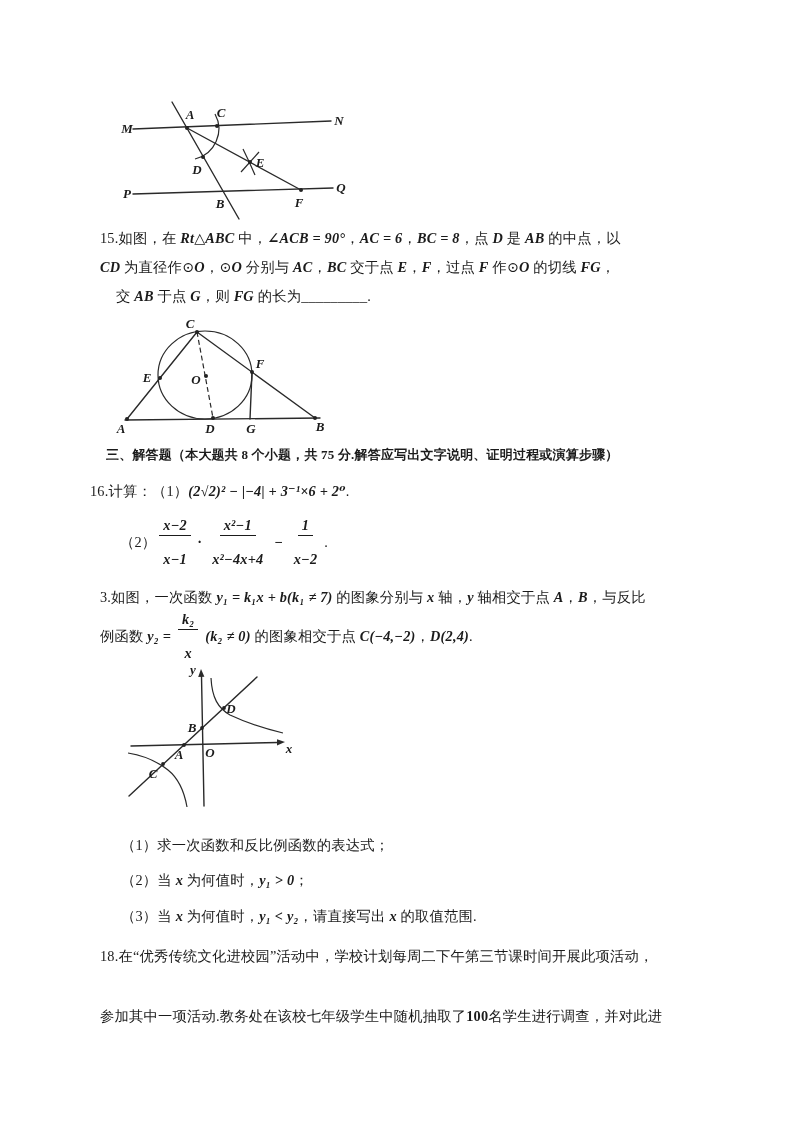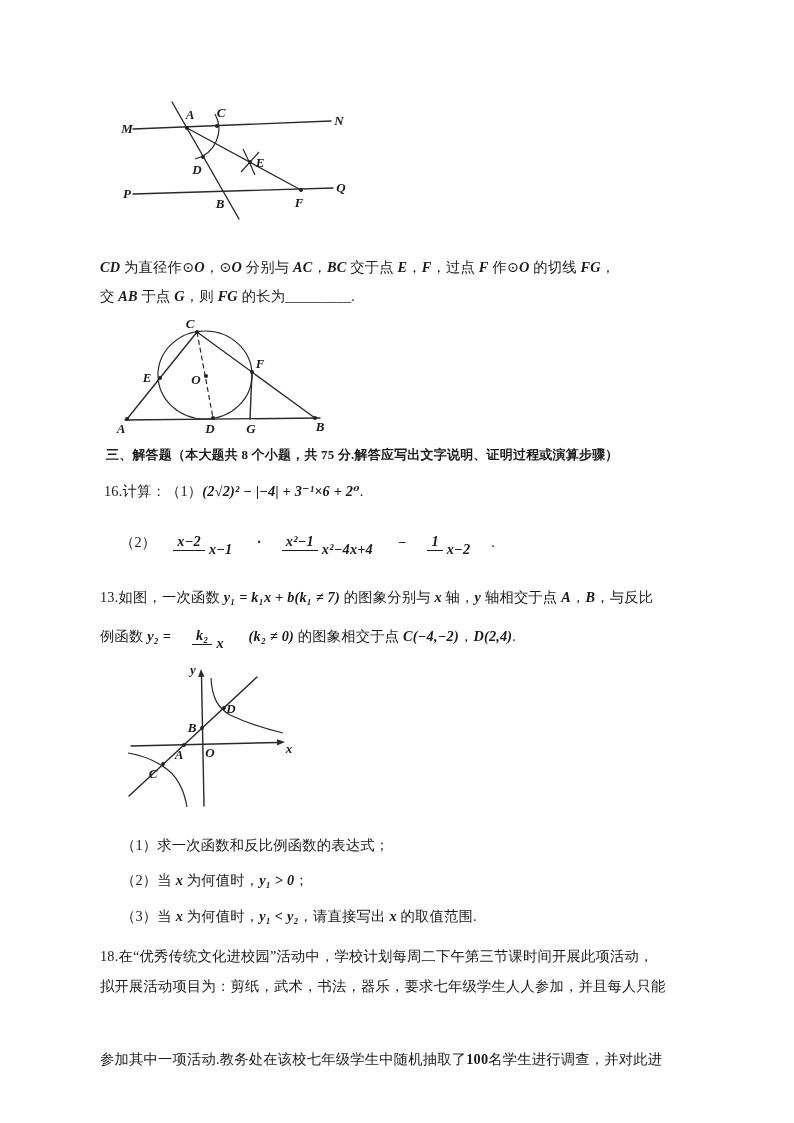--- a/index.html
+++ b/index.html
@@ -17,22 +17,22 @@
     font-size:14.3px;
     letter-spacing:0.2px;
     white-space:nowrap;
   }
   .para span{white-space:pre-wrap;}
   .m{font-weight:bold;font-style:italic;}
   .b{font-weight:bold;}
   .heading{font-weight:bold;font-size:13px;}
   .flexrow{display:flex;align-items:center;}
   .frac{
-    display:inline-flex;align-items:center;
-    line-height:1.15;vertical-align:middle;margin:0 17px;text-align:center;
+    display:inline-flex;flex-direction:column;align-items:center;
+    line-height:1.15;vertical-align:middle;margin:0 3px;text-align:center;
   }
   .fnum{border-bottom:1.5px solid #1b1b1b;padding:0 4px 1px;}
   .fden{padding:15px 4px 0;}
   svg{position:absolute;overflow:visible;}
   svg .stroke{stroke:#2a2a2a;stroke-width:1.4;fill:none;stroke-linecap:round;}
   svg .thin{stroke:#2a2a2a;stroke-width:1.2;fill:none;}
   svg .dash{stroke-dasharray:5 3;}
   svg .dot{fill:#222;stroke:none;}
   svg .lbl{
     font-family:"Liberation Serif","DejaVu Serif",serif;
@@ -67,22 +67,23 @@
     <text class="lbl" text-anchor="middle" x="127" y="198">P</text>
     <text class="lbl" text-anchor="middle" x="341" y="192">Q</text>
     <text class="lbl" text-anchor="middle" x="190" y="119">A</text>
     <text class="lbl" text-anchor="middle" x="221" y="117">C</text>
     <text class="lbl" text-anchor="middle" x="197" y="174">D</text>
     <text class="lbl" text-anchor="middle" x="260" y="167">E</text>
     <text class="lbl" text-anchor="middle" x="220" y="208">B</text>
     <text class="lbl" text-anchor="middle" x="299" y="207">F</text>
   </svg>
 
+  <div class="para" style="left:100px;top:229px;"><span>15.如图，在 </span><span class="m">Rt△ABC</span><span> 中，</span><span class="m">∠ACB = 90°</span><span>，</span><span class="m">AC = 6</span><span>，</span><span class="m">BC = 8</span><span>，点 </span><span class="m">D</span><span> 是 </span><span class="m">AB</span><span> 的中点，以</span></div>
   <div class="para" style="left:100px;top:258px;"><span class="m">CD</span><span> 为直径作⊙</span><span class="m">O</span><span>，⊙</span><span class="m">O</span><span> 分别与 </span><span class="m">AC</span><span>，</span><span class="m">BC</span><span> 交于点 </span><span class="m">E</span><span>，</span><span class="m">F</span><span>，过点 </span><span class="m">F</span><span> 作⊙</span><span class="m">O</span><span> 的切线 </span><span class="m">FG</span><span>，</span></div>
-  <div class="para" style="left:100px;top:287px;"><span>交 </span><span class="m">AB</span><span> 于点 </span><span class="m">G</span><span>，则 </span><span class="m">FG</span><span> 的长为</span><span>_________</span><span>.</span></div>
+  <div class="para" style="left:116px;top:287px;"><span>交 </span><span class="m">AB</span><span> 于点 </span><span class="m">G</span><span>，则 </span><span class="m">FG</span><span> 的长为</span><span>_________</span><span>.</span></div>
 
   <svg style="left:112px;top:320px;" width="240" height="122" viewBox="112 320 240 122">
     <g>
       <ellipse class="thin" cx="205" cy="375" rx="47" ry="44"></ellipse>
       <line class="stroke" x1="125" y1="420" x2="320" y2="418"></line>
       <line class="stroke" x1="127" y1="419" x2="197" y2="332"></line>
       <line class="stroke" x1="197" y1="332" x2="315" y2="418"></line>
       <line class="thin dash" x1="197" y1="332" x2="213" y2="418"></line>
       <line class="stroke" x1="252" y1="372" x2="250" y2="419"></line>
     </g>
@@ -100,32 +101,32 @@
     <text class="lbl" text-anchor="middle" x="190" y="328">C</text>
     <text class="lbl" text-anchor="middle" x="210" y="433">D</text>
     <text class="lbl" text-anchor="middle" x="251" y="433">G</text>
     <text class="lbl" text-anchor="middle" x="147" y="382">E</text>
     <text class="lbl" text-anchor="middle" x="260" y="368">F</text>
     <text class="lbl" text-anchor="middle" x="196" y="384">O</text>
   </svg>
 
   <div class="para heading" style="left:106px;top:446px;">三、解答题（本大题共 8 个小题，共 75 分.解答应写出文字说明、证明过程或演算步骤）</div>
 
-  <div class="para" style="left:104px;top:482px;"><span>16.计算：（1）</span><span class="m">(2√2)² − |−4| + 3⁻¹×6 + 2⁰</span><span>.</span></div>
+  <div class="para" style="left:90px;top:482px;"><span>16.计算：（1）</span><span class="m">(2√2)² − |−4| + 3⁻¹×6 + 2⁰</span><span>.</span></div>
   <div class="para flexrow" style="left:120px;top:517px;height:50px;">
       <span>（2）</span>
       <span class="frac m"><span class="fnum">x−2</span><span class="fden">x−1</span></span>
       <span class="m"> · </span>
       <span class="frac m"><span class="fnum">x²−1</span><span class="fden">x²−4x+4</span></span>
       <span class="m"> − </span>
       <span class="frac m"><span class="fnum">1</span><span class="fden">x−2</span></span>
       <span>.</span>
     </div>
 
-  <div class="para" style="left:100px;top:588px;"><span>13.如图，一次函数 </span><span class="m">y₁ = k₁x + b(k₁ ≠ 7)</span><span> 的图象分别与 </span><span class="m">x</span><span> 轴，</span><span class="m">y</span><span> 轴相交于点 </span><span class="m">A</span><span>，</span><span class="m">B</span><span>，与反比</span></div>
+  <div class="para" style="left:100px;top:588px;"><span>3.如图，一次函数 </span><span class="m">y₁ = k₁x + b(k₁ ≠ 7)</span><span> 的图象分别与 </span><span class="m">x</span><span> 轴，</span><span class="m">y</span><span> 轴相交于点 </span><span class="m">A</span><span>，</span><span class="m">B</span><span>，与反比</span></div>
   <div class="para flexrow" style="left:100px;top:613px;height:46px;">
       <span>例函数 </span>
       <span class="m">y₂ = </span>
       <span class="frac m"><span class="fnum">k₂</span><span class="fden">x</span></span>
       <span class="m"> (k₂ ≠ 0)</span>
       <span> 的图象相交于点 </span>
       <span class="m">C(−4,−2)</span>
       <span>，</span>
       <span class="m">D(2,4)</span>
       <span>.</span>
@@ -156,16 +157,15 @@
     <text class="lbl" text-anchor="middle" x="192" y="732">B</text>
     <text class="lbl" text-anchor="middle" x="153" y="778">C</text>
     <text class="lbl" text-anchor="middle" x="231" y="713">D</text>
   </svg>
 
   <div class="para" style="left:121px;top:836px;"><span>（1）求一次函数和反比例函数的表达式；</span></div>
   <div class="para" style="left:121px;top:871px;"><span>（2）当 </span><span class="m">x</span><span> 为何值时，</span><span class="m">y₁ &gt; 0</span><span>；</span></div>
   <div class="para" style="left:121px;top:907px;"><span>（3）当 </span><span class="m">x</span><span> 为何值时，</span><span class="m">y₁ &lt; y₂</span><span>，请直接写出 </span><span class="m">x</span><span> 的取值范围.</span></div>
 
   <div class="para" style="left:100px;top:947px;"><span>18.在“优秀传统文化进校园”活动中，学校计划每周二下午第三节课时间开展此项活动，</span></div>
-  <div class="para" style="left:100px;top:977px;"><span>拟开展活动项目为：剪纸，武术，书法，器乐，要求七年级学生人人参加，并且每人只能</span></div>
-  <div class="para" style="left:100px;top:1007px;margin-top:43px;"><span>参加其中一项活动.教务处在该校七年级学生中随机抽取了</span><span class="b">100</span><span>名学生进行调查，并对此进</span></div>
+  <div class="para" style="left:100px;top:1007px;"><span>参加其中一项活动.教务处在该校七年级学生中随机抽取了</span><span class="b">100</span><span>名学生进行调查，并对此进</span></div>
 
 </div>
 
 </body></html>

